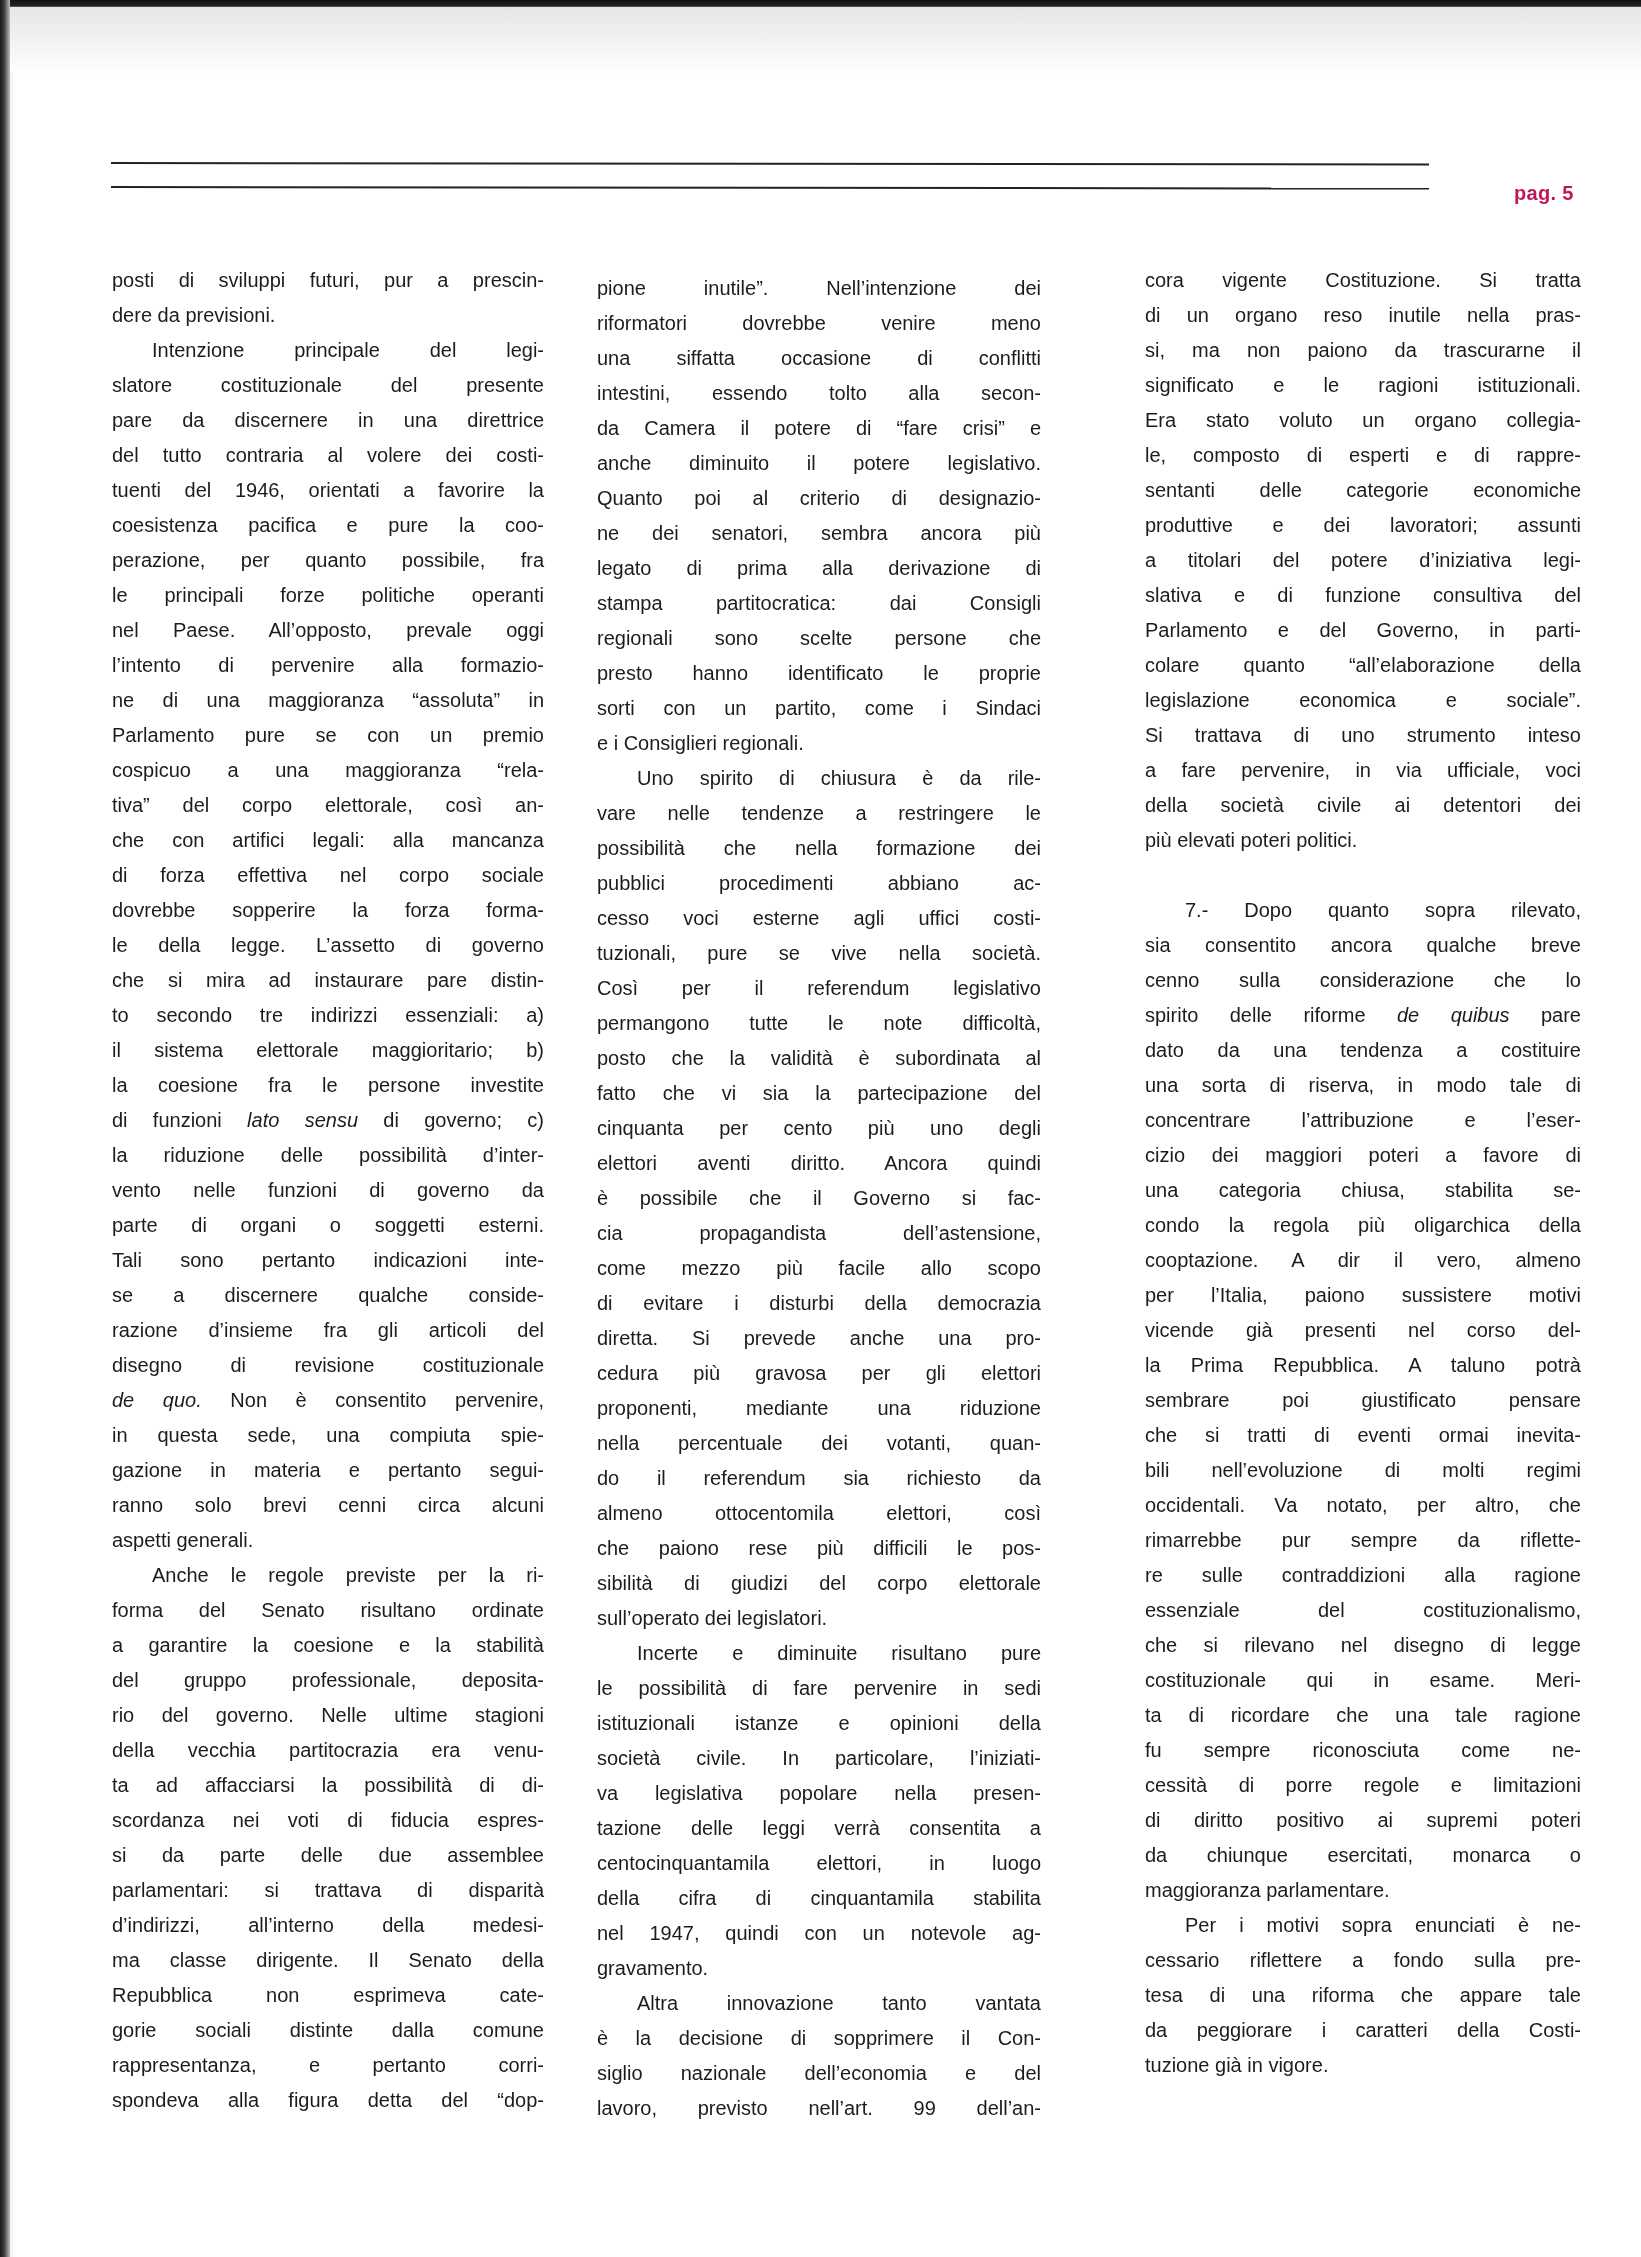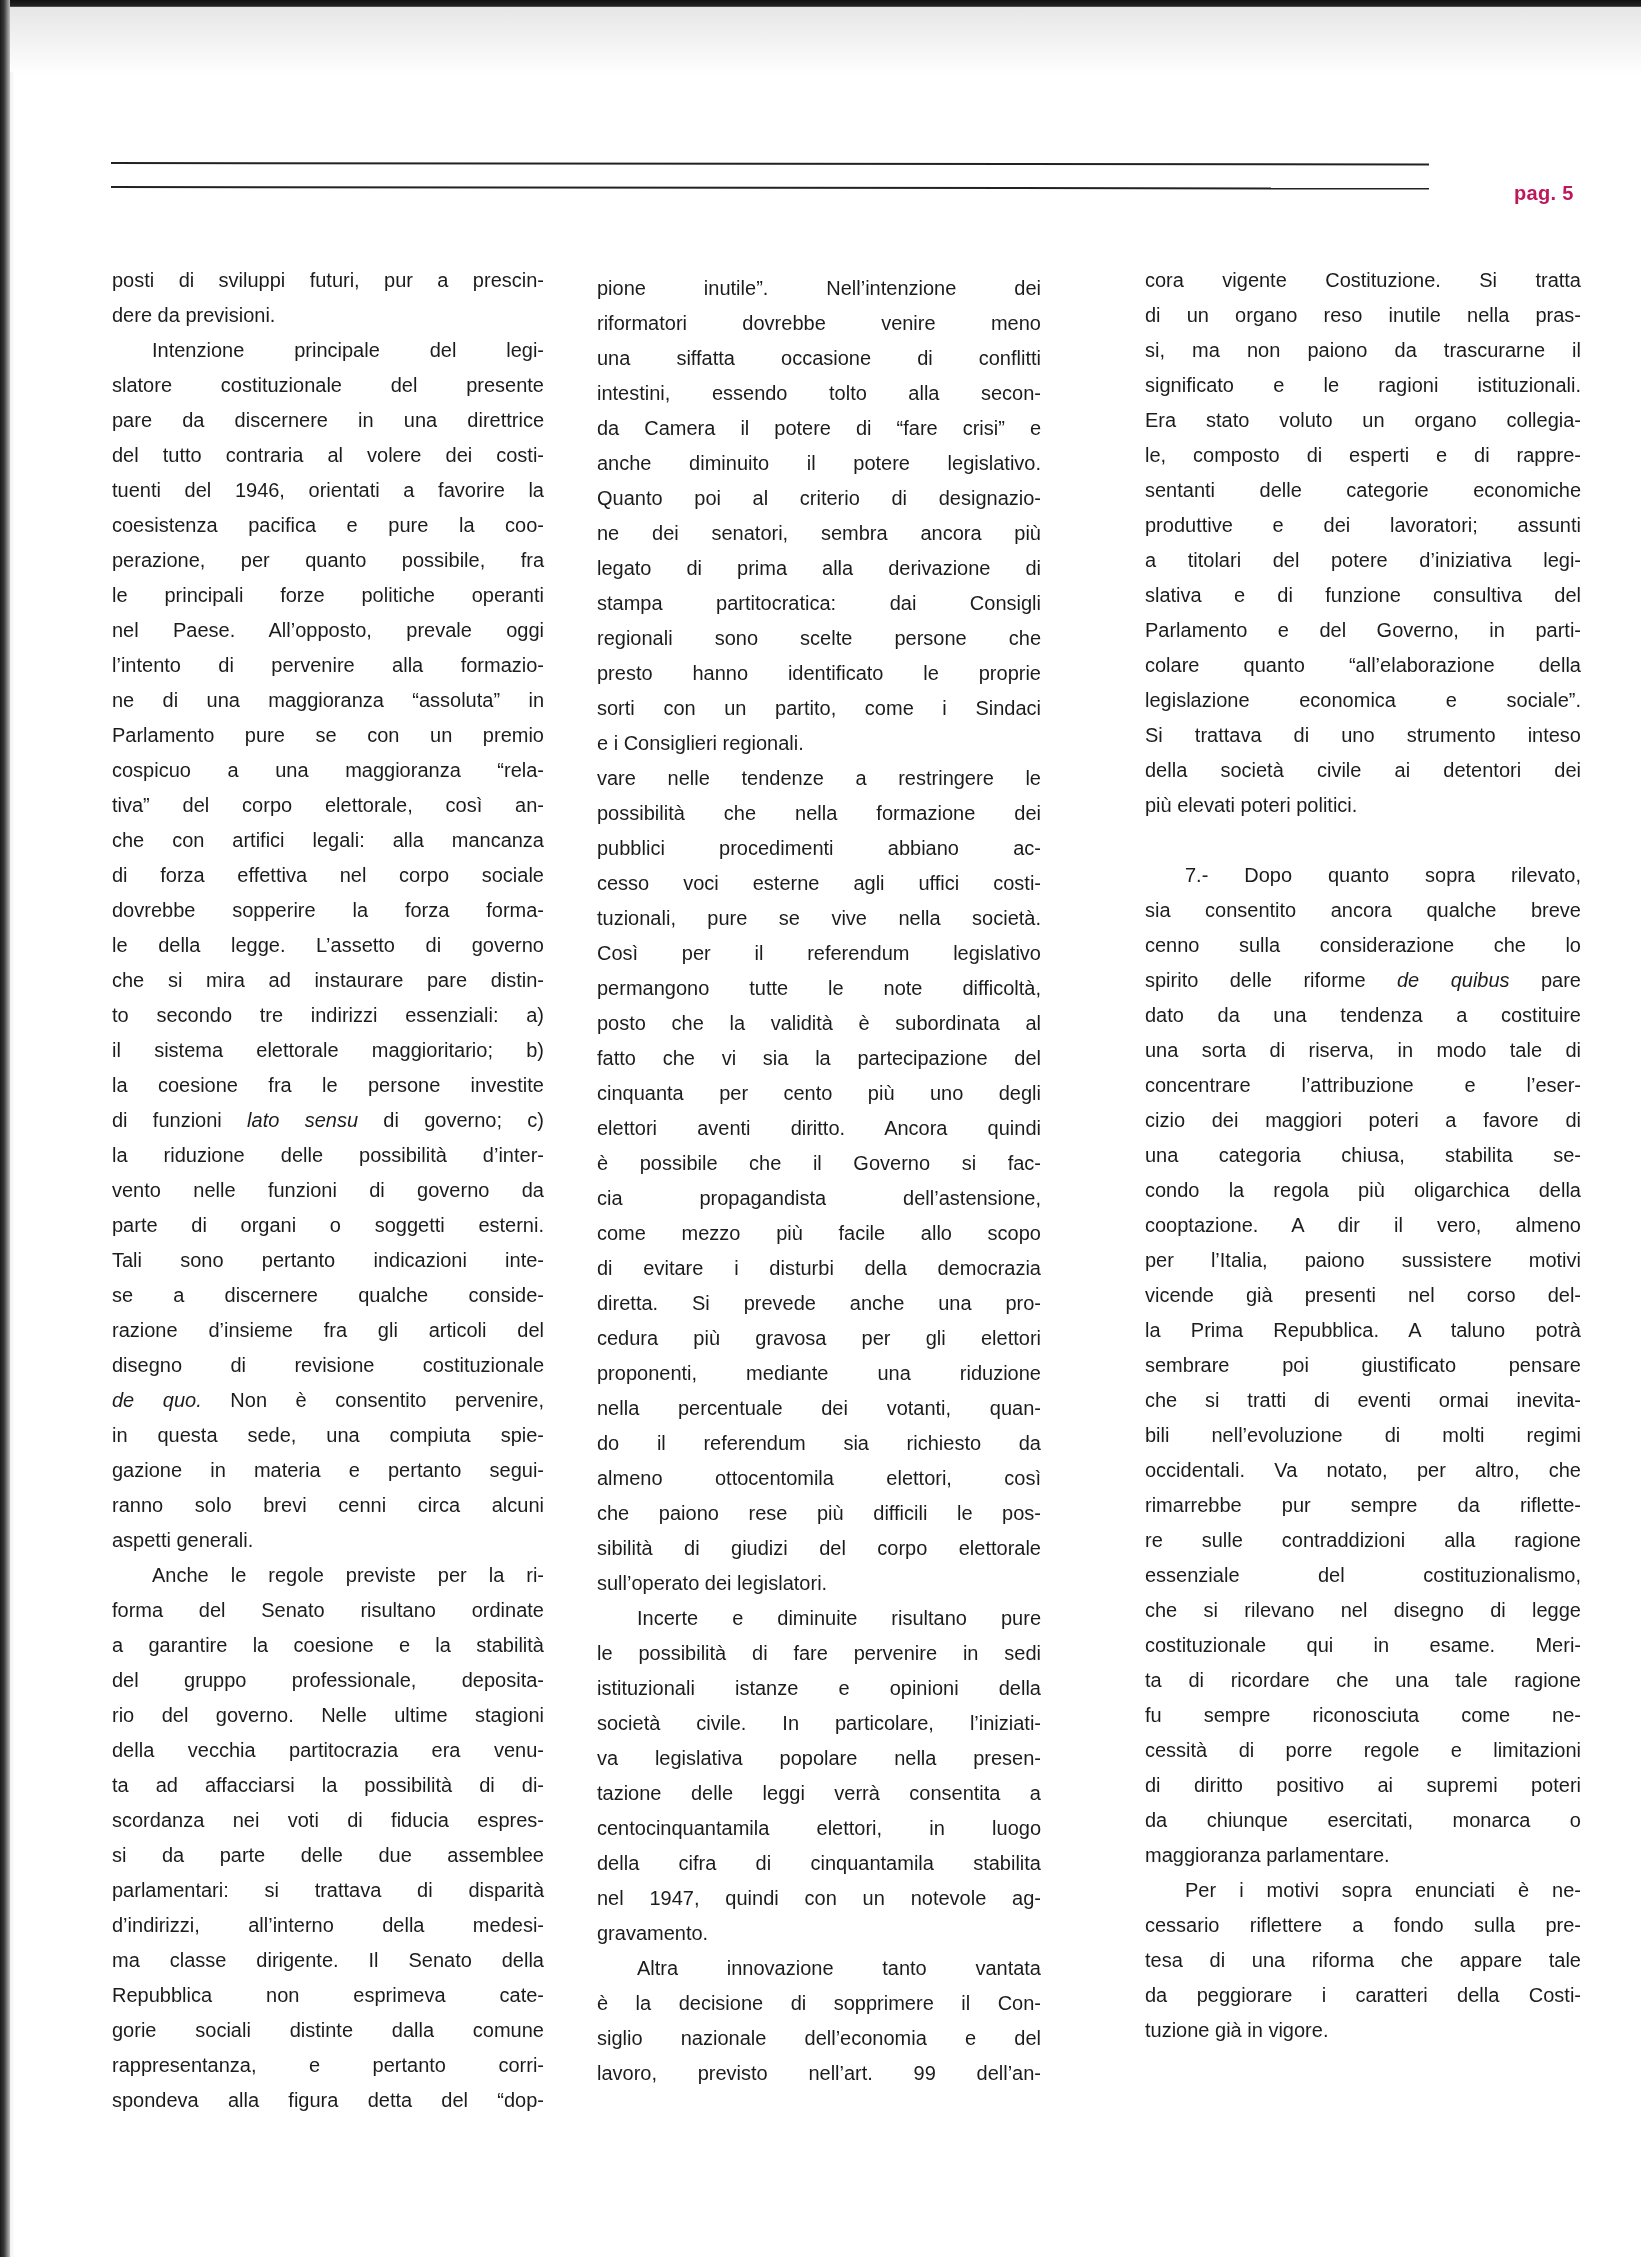--- a/index.html
+++ b/index.html
@@ -130,20 +130,21 @@
     <span class="ln">da Camera il potere di “fare crisi” e</span>
     <span class="ln">anche diminuito il potere legislativo.</span>
     <span class="ln">Quanto poi al criterio di designazio-</span>
     <span class="ln">ne dei senatori, sembra ancora più</span>
     <span class="ln">legato di prima alla derivazione di</span>
     <span class="ln">stampa partitocratica: dai Consigli</span>
     <span class="ln">regionali sono scelte persone che</span>
     <span class="ln">presto hanno identificato le proprie</span>
     <span class="ln">sorti con un partito, come i Sindaci</span>
     <span class="ln last">e i Consiglieri regionali.</span>
+    <span class="ln indent">Uno spirito di chiusura è da rile-</span>
     <span class="ln">vare nelle tendenze a restringere le</span>
     <span class="ln">possibilità che nella formazione dei</span>
     <span class="ln">pubblici procedimenti abbiano ac-</span>
     <span class="ln">cesso voci esterne agli uffici costi-</span>
     <span class="ln">tuzionali, pure se vive nella società.</span>
     <span class="ln">Così per il referendum legislativo</span>
     <span class="ln">permangono tutte le note difficoltà,</span>
     <span class="ln">posto che la validità è subordinata al</span>
     <span class="ln">fatto che vi sia la partecipazione del</span>
     <span class="ln">cinquanta per cento più uno degli</span>
@@ -184,20 +185,21 @@
     <span class="ln">Era stato voluto un organo collegia-</span>
     <span class="ln">le, composto di esperti e di rappre-</span>
     <span class="ln">sentanti delle categorie economiche</span>
     <span class="ln">produttive e dei lavoratori; assunti</span>
     <span class="ln">a titolari del potere d’iniziativa legi-</span>
     <span class="ln">slativa e di funzione consultiva del</span>
     <span class="ln">Parlamento e del Governo, in parti-</span>
     <span class="ln">colare quanto “all’elaborazione della</span>
     <span class="ln">legislazione economica e sociale”.</span>
     <span class="ln">Si trattava di uno strumento inteso</span>
+    <span class="ln">a fare pervenire, in via ufficiale, voci</span>
     <span class="ln">della società civile ai detentori dei</span>
     <span class="ln last">più elevati poteri politici.</span>
     <span class="gap"></span>
     <span class="ln indent">7.- Dopo quanto sopra rilevato,</span>
     <span class="ln">sia consentito ancora qualche breve</span>
     <span class="ln">cenno sulla considerazione che lo</span>
     <span class="ln"><span>spirito delle riforme </span><i>de quibus</i><span> pare</span></span>
     <span class="ln">dato da una tendenza a costituire</span>
     <span class="ln">una sorta di riserva, in modo tale di</span>
     <span class="ln">concentrare l’attribuzione e l’eser-</span>

